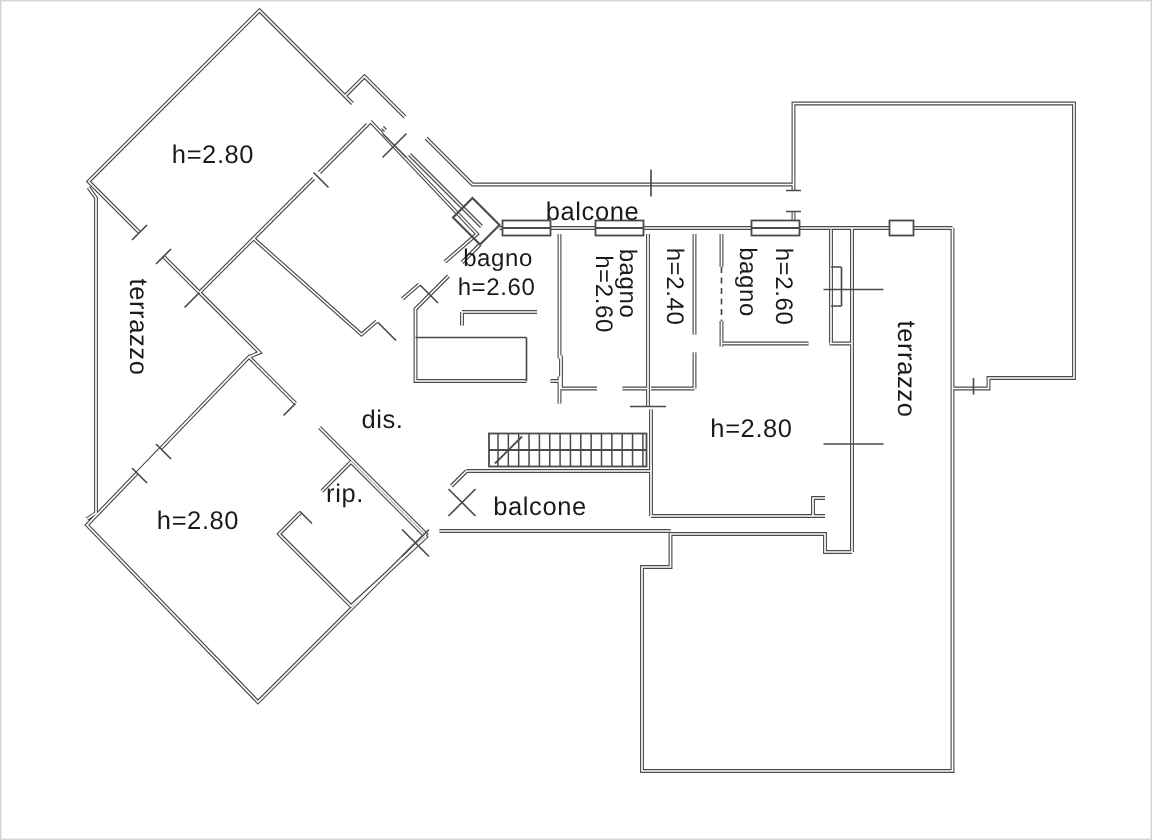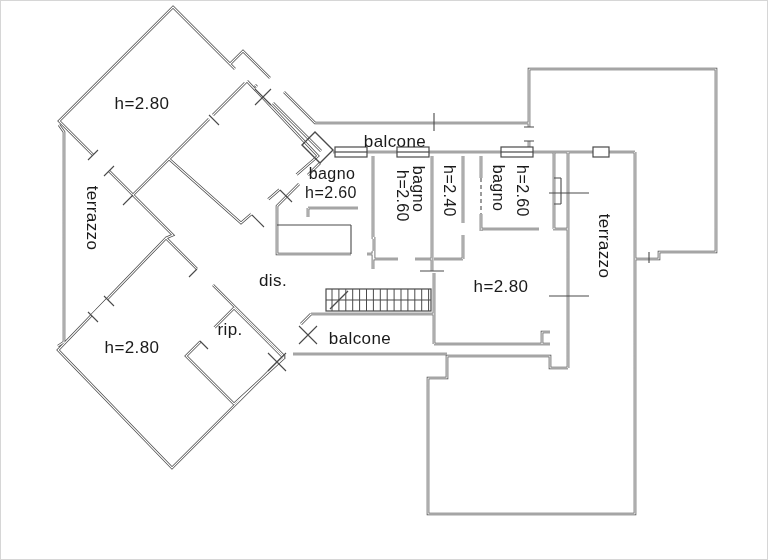--- a/index.html
+++ b/index.html
@@ -156,21 +156,21 @@
           <line x1="420.7" y1="288" x2="420.7" y2="310"></line>
           <line x1="427.6" y1="288" x2="427.6" y2="310"></line>
         </g>
     </g>
   </svg>
 
   <div class="lbl" style="left:141px;top:102px">h=2.80</div>
   <div class="lbl v" style="left:91px;top:217px">terrazzo</div>
   <div class="lbl" style="left:131px;top:346px">h=2.80</div>
   <div class="lbl" style="left:229px;top:328px">rip.</div>
-  <div class="lbl" style="left:272px;top:279px">dis.</div>
+  <div class="lbl" style="left:254px;top:279px">dis.</div>
   <div class="lbl" style="left:394px;top:140px">balcone</div>
 
   <div class="lbl small" style="left:331px;top:172px">bagno</div>
   <div class="lbl small" style="left:330px;top:191px">h=2.60</div>
 
   <div class="lbl v small" style="left:417px;top:188px">bagno</div>
   <div class="lbl v small" style="left:401px;top:195px">h=2.60</div>
 
   <div class="lbl v small" style="left:448px;top:190px">h=2.40</div>
 

